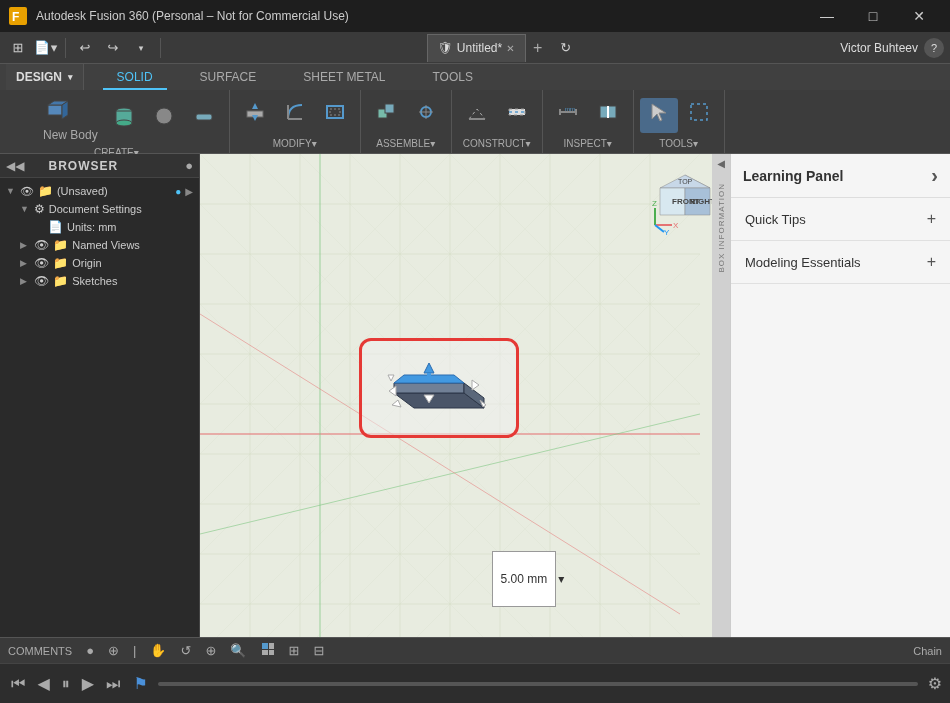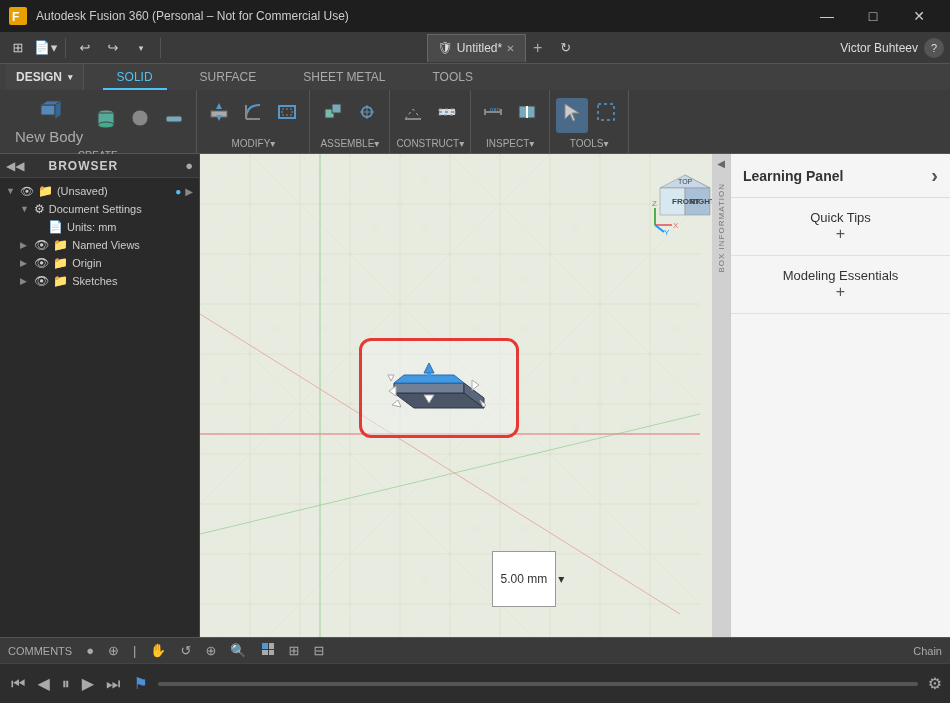--- a/index.html
+++ b/index.html
@@ -86,21 +86,21 @@
       display: flex; flex-direction: column; align-items: center;
       padding: 4px 6px; border-right: 1px solid #555; min-width: 60px;
     }
     .ribbon-group-items { display: flex; gap: 2px; flex: 1; align-items: center; }
     .ribbon-group-label { font-size: 10px; color: #aaa; margin-top: 2px; }
     .rib-btn {
       display: flex; flex-direction: column; align-items: center; justify-content: center;
       padding: 3px 5px; border-radius: 3px; cursor: pointer; color: #ccc; gap: 2px; min-width: 32px;
     }
     .rib-btn .icon { font-size: 18px; }
-    .rib-btn .label { font-size: 15px; color: #aaa; }
+    .rib-btn .label { font-size: 12px; color: #aaa; margin-left: 28px; }
 
     
     #main-area {
       display: flex;
       height: calc(703px - 32px - 32px - 26px - 64px - 26px - 40px);
     }
 
     
     #browser-panel {
       width: 200px;
@@ -187,21 +187,20 @@
     #learning-header {
       display: flex; align-items: center; justify-content: space-between;
       padding: 10px 12px; font-size: 14px; font-weight: bold; color: #333;
       border-bottom: 1px solid #ddd;
       background: #f5f5f5;
     }
     .learning-item {
       display: flex; align-items: center; justify-content: space-between;
       padding: 12px 14px; font-size: 13px; color: #333; cursor: pointer;
       border-bottom: 1px solid #e0e0e0;
-      flex-direction: column;
     }
     .learning-plus { font-size: 16px; color: #555; }
 
     
     #bottom-bar {
       height: 26px;
       background: #3a3a3a;
       display: flex;
       align-items: center;
       padding: 0 8px;

